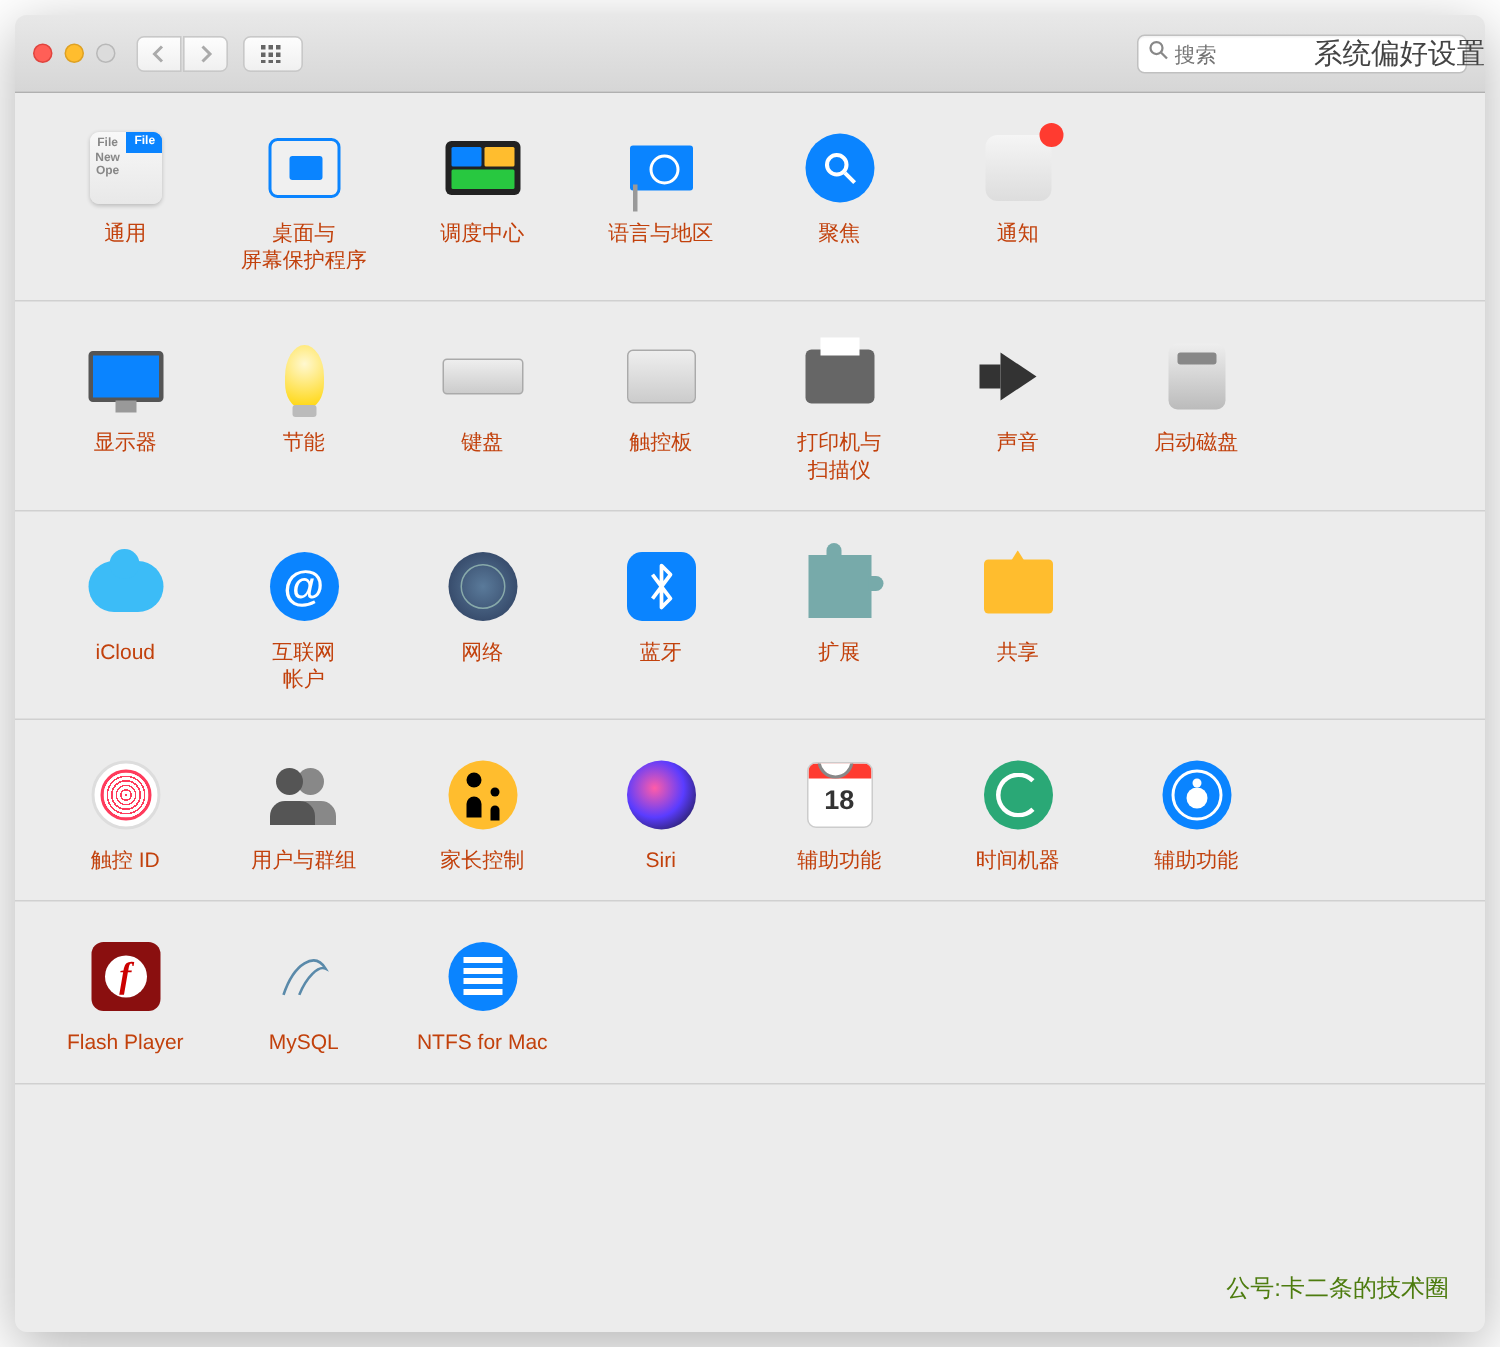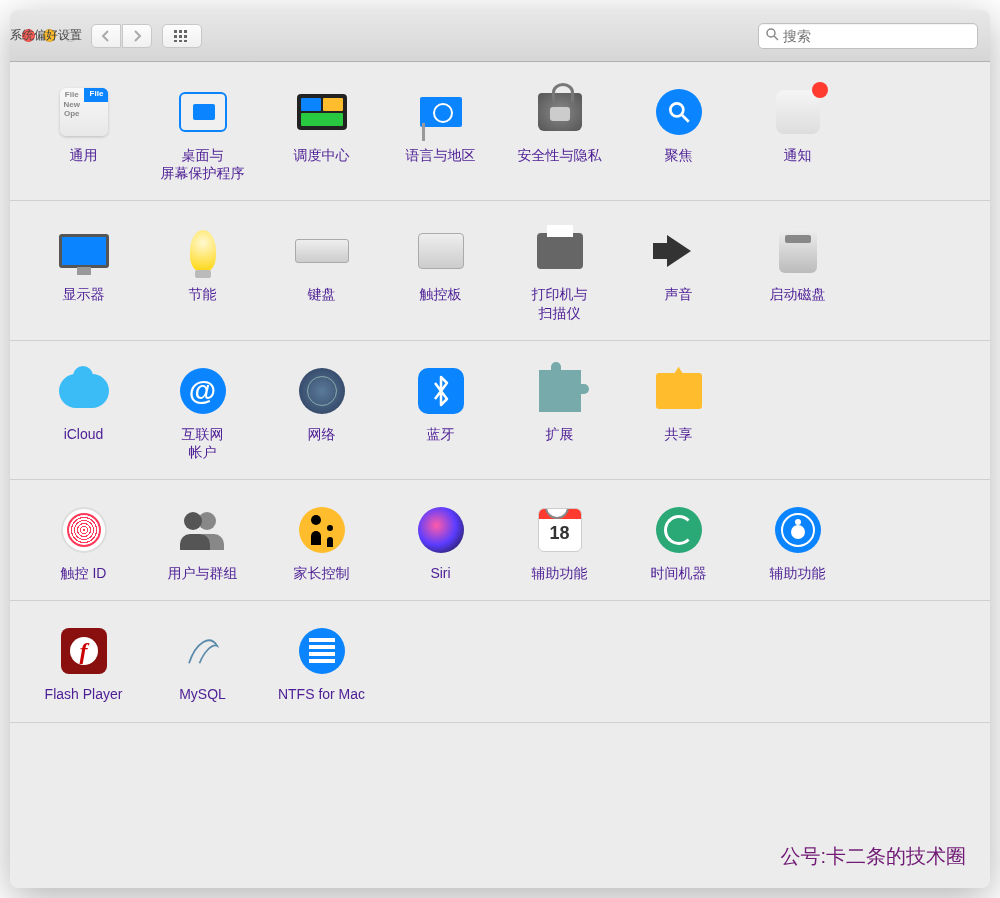--- a/index.html
+++ b/index.html
@@ -46,21 +46,21 @@
 .grid-btn {
   width: 40px; height: 24px;
   background: linear-gradient(#fdfdfd, #f0f0f0);
   border: 1px solid #c8c8c8; border-radius: 5px;
   margin-left: 10px;
   display: flex; align-items: center; justify-content: center;
   color: #666;
 }
 .title {
   position: absolute; left: 0; right: 0;
-  text-align: left; font-size: 12px; color: #444;
+  text-align: right; font-size: 19px; color: #444;
   pointer-events: none;
 }
 .search {
   margin-left: auto;
   width: 220px; height: 26px;
   background: #fff;
   border: 1px solid #c0c0c0;
   border-radius: 5px;
   display: flex; align-items: center;
   padding: 0 6px;
@@ -85,32 +85,32 @@
   cursor: default;
   text-align: center;
 }
 .icon {
   width: 56px; height: 56px;
   display: flex; align-items: center; justify-content: center;
   margin-bottom: 6px;
   position: relative;
 }
 .label {
-  font-size: 14px; color: #4c1d95;
+  font-size: 14px; color: #c2410c;
   line-height: 1.3;
   white-space: pre-line;
 }
 .badge {
   position: absolute; top: -2px; right: -2px;
   width: 16px; height: 16px; border-radius: 50%;
   background: #ff3b30;
 }
 .watermark {
   position: absolute; bottom: 18px; right: 24px;
-  color: #701a75; font-size: 20px;
+  color: #4d7c0f; font-size: 16px;
 }
 
 .ic-general { width:48px;height:48px;background:linear-gradient(#f8f8f8,#e8e8e8);border-radius:6px;box-shadow:0 1px 3px rgba(0,0,0,0.2);position:relative;overflow:hidden;font-weight:bold;}
 .ic-general:before{content:"";position:absolute;top:0;right:0;width:24px;height:14px;background:#0a84ff;color:#fff;font-size:7px;}
 .ic-general:after{content:"File\A New\A Ope";white-space:pre;position:absolute;left:4px;top:2px;font-size:8px;color:#888;line-height:1.2;}
 .ic-general .fb{position:absolute;top:0;right:0;width:22px;height:12px;background:#0a84ff;color:#fff;font-size:8px;text-align:center;line-height:12px;}
 .ic-desktop { width:48px;height:40px;background:#f0f0f0;border:2px solid #0a84ff;border-radius:6px;position:relative;}
 .ic-desktop:before{content:"";position:absolute;top:10px;left:12px;width:22px;height:16px;background:#0a84ff;border-radius:2px;}
 .ic-dock { width:50px;height:36px;background:#222;border-radius:4px;position:relative;}
 .ic-dock:before{content:"";position:absolute;bottom:4px;left:8px;right:8px;height:4px;background:#555;border-radius:2px;}
@@ -257,26 +257,20 @@
             <div class="label">调度中心</div>
           </div>
           <div class="item">
             <div class="icon">
               <div class="ic-lang"></div>
             </div>
             <div class="label">语言与地区</div>
           </div>
           <div class="item">
             <div class="icon">
-              <div class="ic-security"></div>
-            </div>
-            <div class="label">安全性与隐私</div>
-          </div>
-          <div class="item">
-            <div class="icon">
               <div class="ic-spotlight">
                 <svg viewBox="0 0 24 24">
                   <circle cx="10" cy="10" r="6" stroke="#fff" stroke-width="2.5" fill="none"></circle>
                   <line x1="15" y1="15" x2="21" y2="21" stroke="#fff" stroke-width="2.5"></line>
                 </svg>
               </div>
             </div>
             <div class="label">聚焦</div>
           </div>
           <div class="item">

